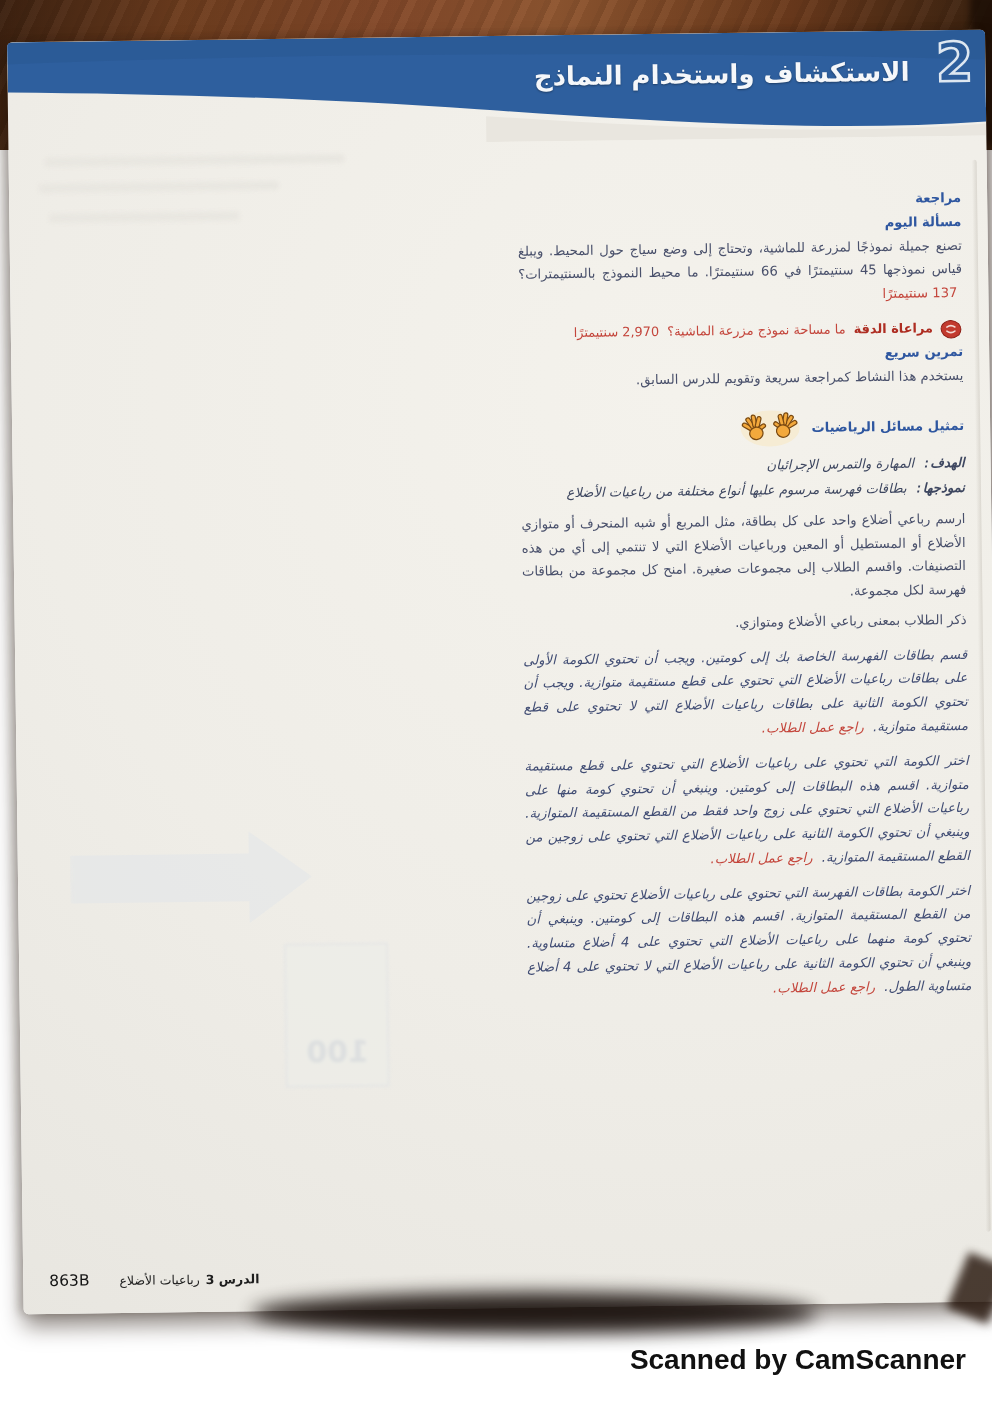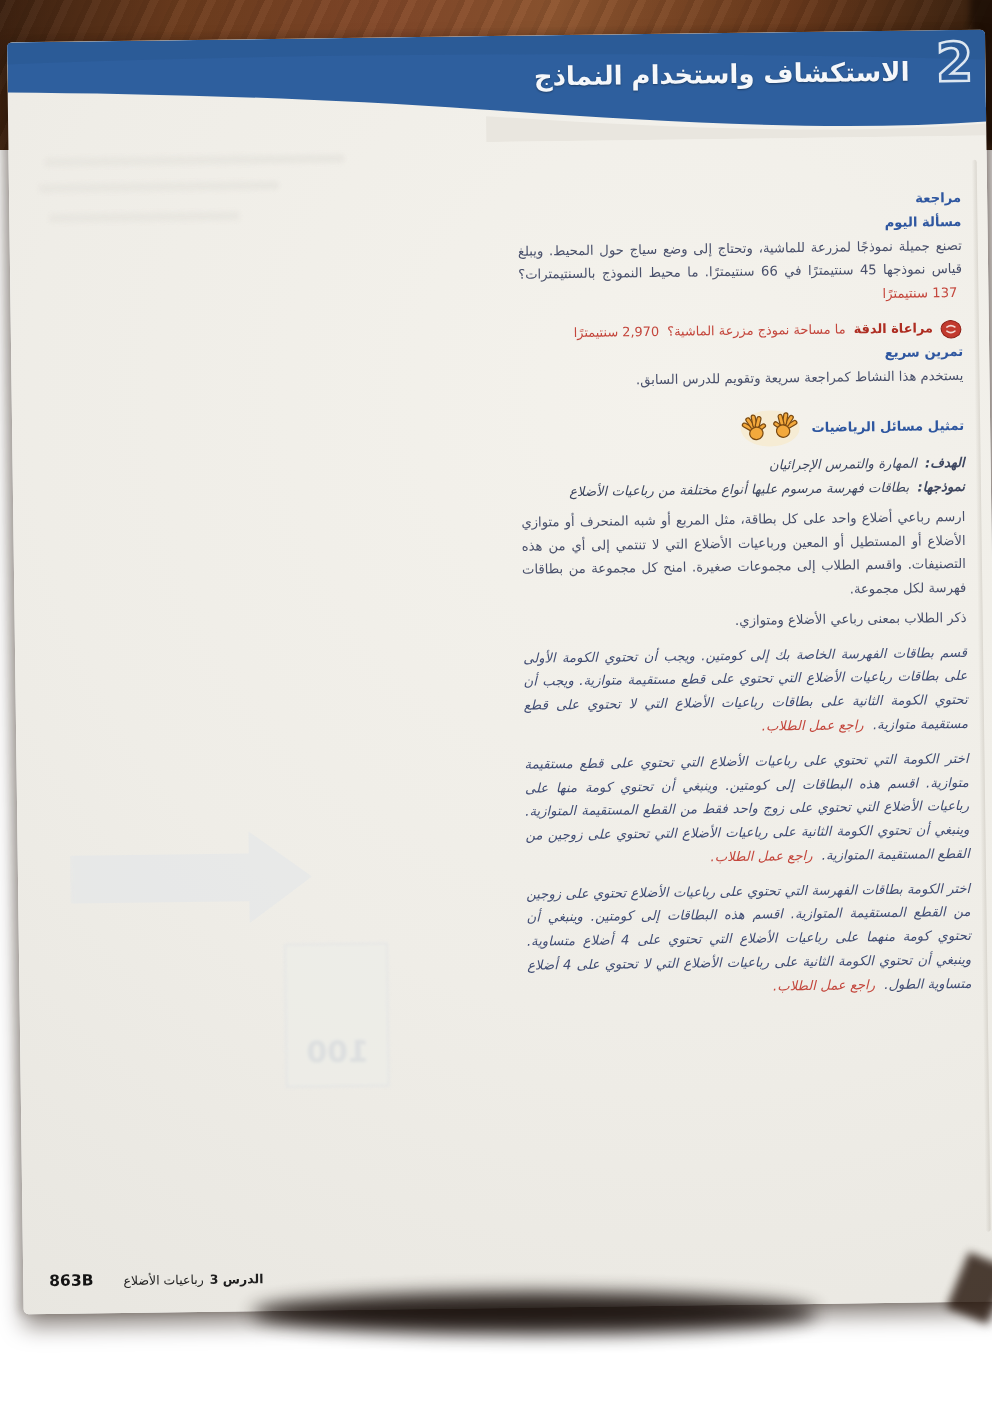--- a/index.html
+++ b/index.html
@@ -54,28 +54,28 @@
   .red{color:#c4463c;}
   .red-bold{color:#ae2d22;font-weight:bold;}
   .answer{margin-inline-start:5px;}
   .precision-row{display:flex;gap:7px;margin-top:12px;align-items:flex-start;}
   .precision-row .txt{flex:1;font-size:12.9px;line-height:1.7;}
   .precision-row .txt span{margin-inline-end:4px;}
   .badge{flex:0 0 auto;margin-top:2px;}
   .activity-head{display:flex;align-items:center;gap:10px;margin-top:20px;margin-bottom:6px;}
   .h-activity{font-size:21px;}
   .meta{font-size:13px;font-style:italic;color:#3e4760;line-height:1.75;margin:2px 0;}
-  .meta .lbl{font-weight:bold;margin-inline-end:4px;}
+  .meta .lbl{font-weight:bold;margin-inline-end:4px;font-family:Liberation Mono, monospace;}
   .p-intro{margin-top:6px !important;}
   .p-remind{margin-top:6px !important;}
   .step{font-style:italic;color:#414d74;margin-top:11px !important;}
 
   
   .pfooter{position:absolute;left:26px;bottom:24px;display:flex;direction:ltr;align-items:baseline;gap:30px;}
-  .pnum{font-family:"DejaVu Sans",sans-serif;font-weight:bold;font-size:15.5px;color:#141414;}
+  .pnum{font-family:"DejaVu Sans",sans-serif;font-weight:normal;font-size:15.5px;color:#141414;}
   .lesson{direction:rtl;font-size:12.5px;color:#1e1e1e;display:flex;gap:6px;align-items:baseline;}
   .lesson .b{font-weight:bold;}
 </style>
 </head>
 <body>
 
 <div id="stage">
 
   <div class="wood"></div>
   <div class="edge-dark-tr"></div>
@@ -181,14 +181,15 @@
         <span class="b">الدرس 3</span>
         <span>رباعيات الأضلاع</span>
       </span>
     </div>
 
   </div>
 
   <div class="shadow-band"></div>
   <div class="corner-dark"></div>
 
+  <div class="camscanner">Scanned by CamScanner</div>
 
 </div>
 
 </body></html>

